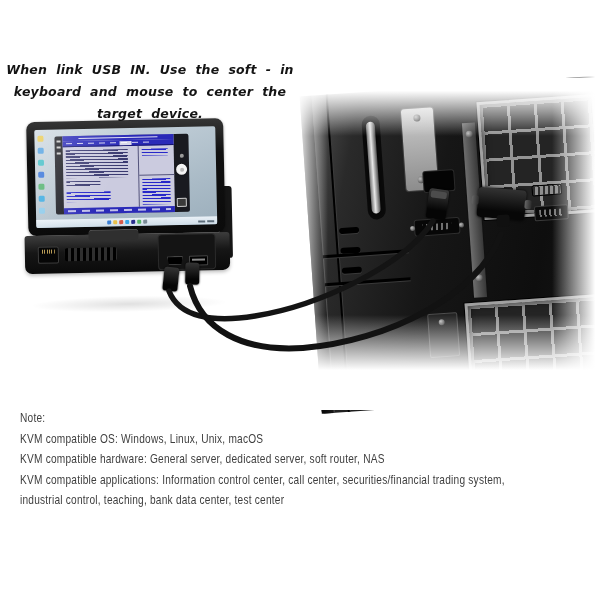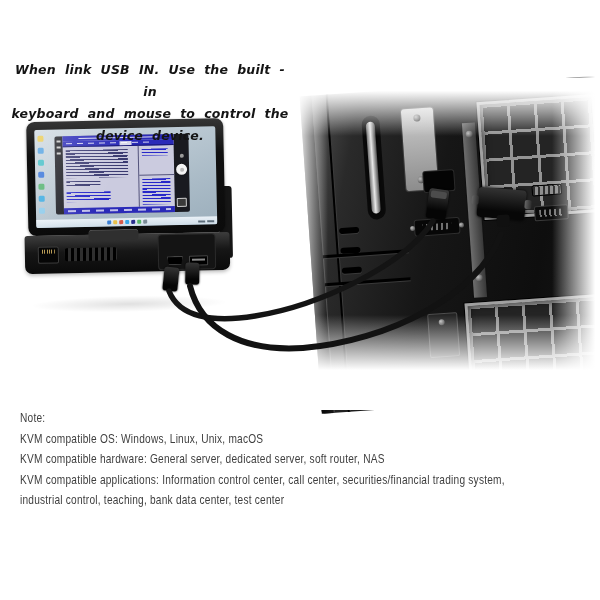--- a/index.html
+++ b/index.html
@@ -262,22 +262,22 @@
     <div class="plug plug-2"></div>
   </div>
 
   <svg class="cables" width="600" height="600" viewBox="0 0 600 600">
     <path d="M 169 291 C 179 317, 212 323, 255 316 C 318 306, 404 266, 433 221" fill="none" stroke="#141414" stroke-width="5.5" stroke-linecap="round"></path>
     <path d="M 190 286 C 201 330, 243 352, 303 348 C 388 341, 478 296, 501 234" fill="none" stroke="#121212" stroke-width="6" stroke-linecap="round"></path>
   </svg>
 </div>
 
 <div class="hero">
-  <div>When link USB IN. Use the built - in</div>
-  <div>keyboard and mouse to control the device device.</div>
+  <div>When link USB IN. Use the soft - in</div>
+  <div>keyboard and mouse to center the target device.</div>
 </div>
 
 <div class="notes">
   <div>Note:</div>
   <div>KVM compatible OS: Windows, Linux, Unix, macOS</div>
   <div>KVM compatible hardware: General server, dedicated server, soft router, NAS</div>
   <div>KVM compatible applications: Information control center, call center, securities/financial trading system,</div>
   <div>industrial control, teaching, bank data center, test center</div>
 </div>
 

